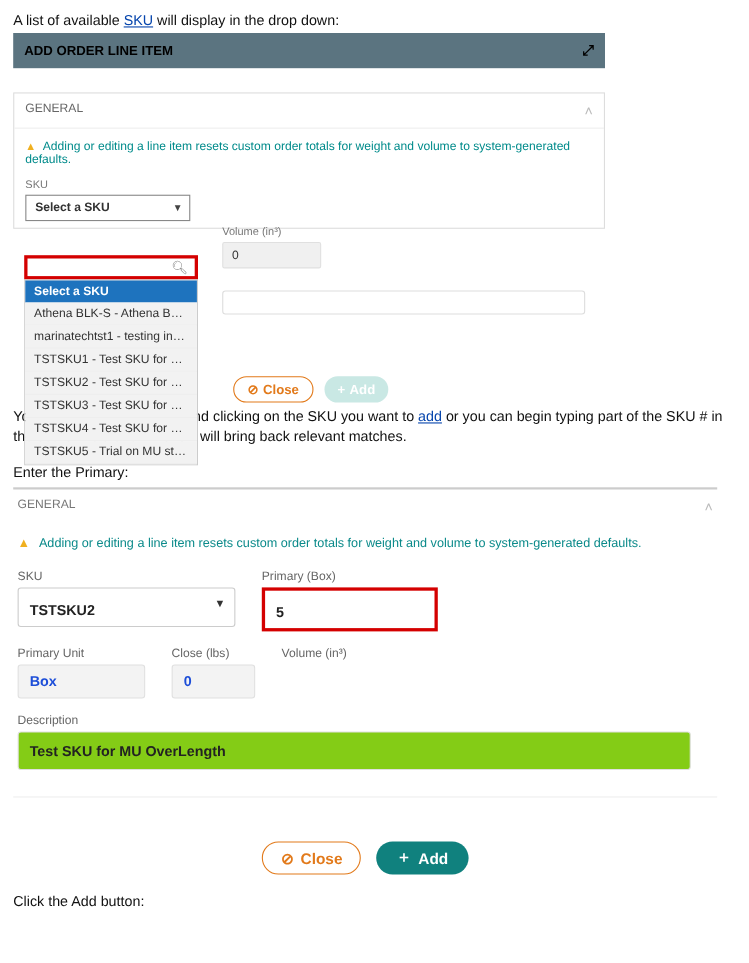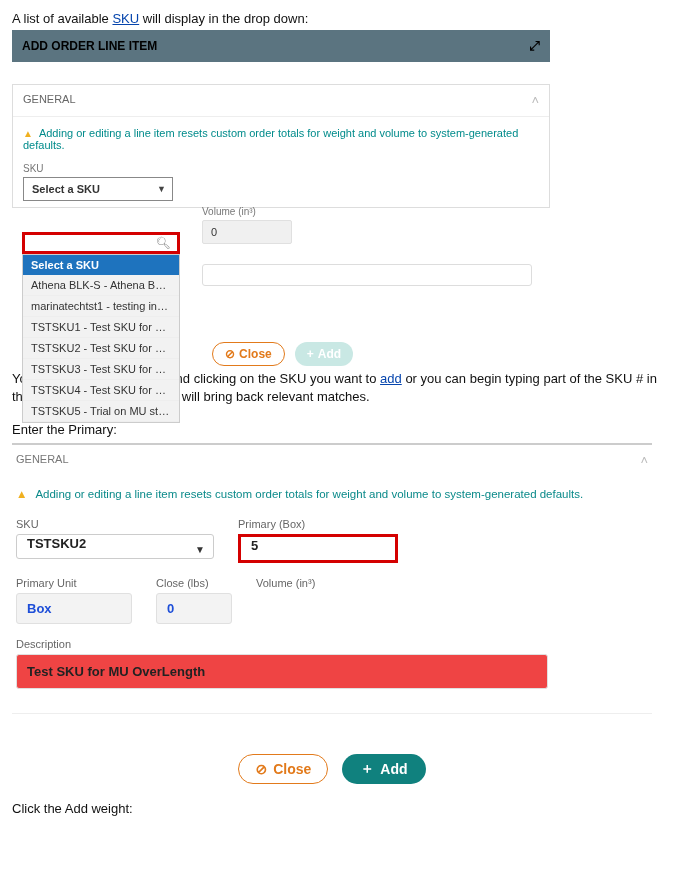--- a/index.html
+++ b/index.html
@@ -148,45 +148,45 @@
   .row2 { display: flex; gap: 24px; padding: 0 4px 14px 4px; }
   .col2 { display: flex; flex-direction: column; gap: 4px; }
   .lbl2 { font-size: 11px; color: #666; }
   .inp2 {
     border: 1px solid #ccc;
     border-radius: 3px;
     background: #fff;
     font-size: 13px;
     font-weight: bold;
     color: #222;
-    padding: 1px 26px 7px 10px;
+    padding: 12px 26px 7px 10px;
     position: relative;
   }
   .inp-ro {
     border: 1px solid #e0e0e0;
     border-radius: 3px;
     background: #f3f3f3;
     font-size: 13px;
     font-weight: bold;
     color: #1d4ed8;
     padding: 7px 10px;
   }
   .sku-inp { width: 198px; position: relative; }
   .sku-inp .tri2 { position: absolute; right: 8px; top: 9px; color: #333; font-size: 10px; }
   .qty-inp { width: 160px; border: 3px solid #d40000; border-radius: 0; }
   .desc-row { padding: 0 4px; }
   .desc-box2 {
     border: 1px solid #e0e0e0;
     border-radius: 3px;
-    background: #ef4444;
+    background: #84cc16;
     font-size: 13px;
     font-weight: bold;
     padding: 9px 10px;
     margin-top: 4px;
-    width: 532px;
+    width: 612px;
   }
   .btn-row2 {
     display: flex;
     gap: 14px;
     justify-content: center;
     padding: 40px 0 16px 0;
     border-top: 1px solid #eee;
     margin-top: 24px;
   }
   .btn-close-lg {
@@ -327,13 +327,13 @@
       <span>⊘</span>
       <span>Close</span>
     </div>
     <div class="btn-add-lg">
       <span>＋</span>
       <span>Add</span>
     </div>
   </div>
 </div>
 
-<p class="instr">Click the Add weight:</p>
+<p class="instr">Click the Add button:</p>
 
 </body></html>

